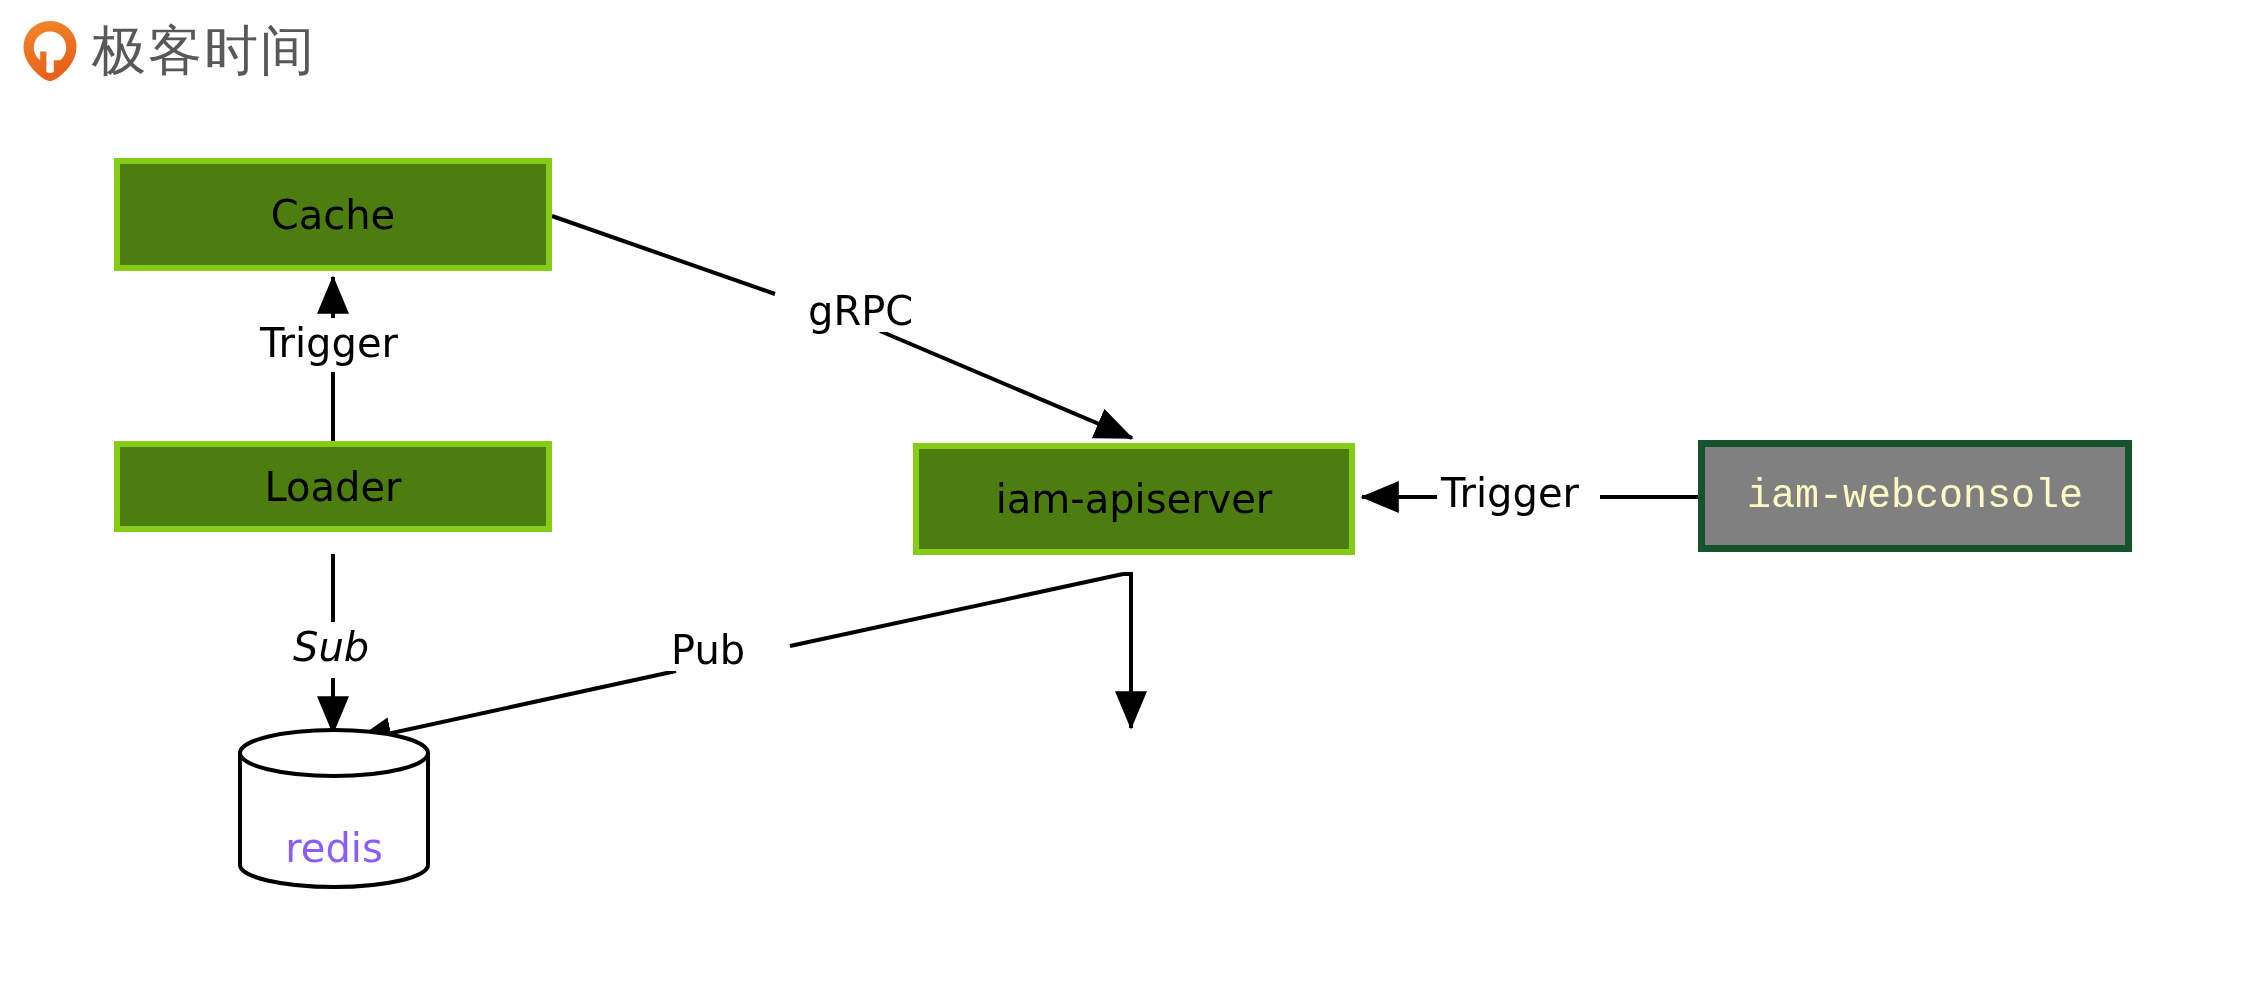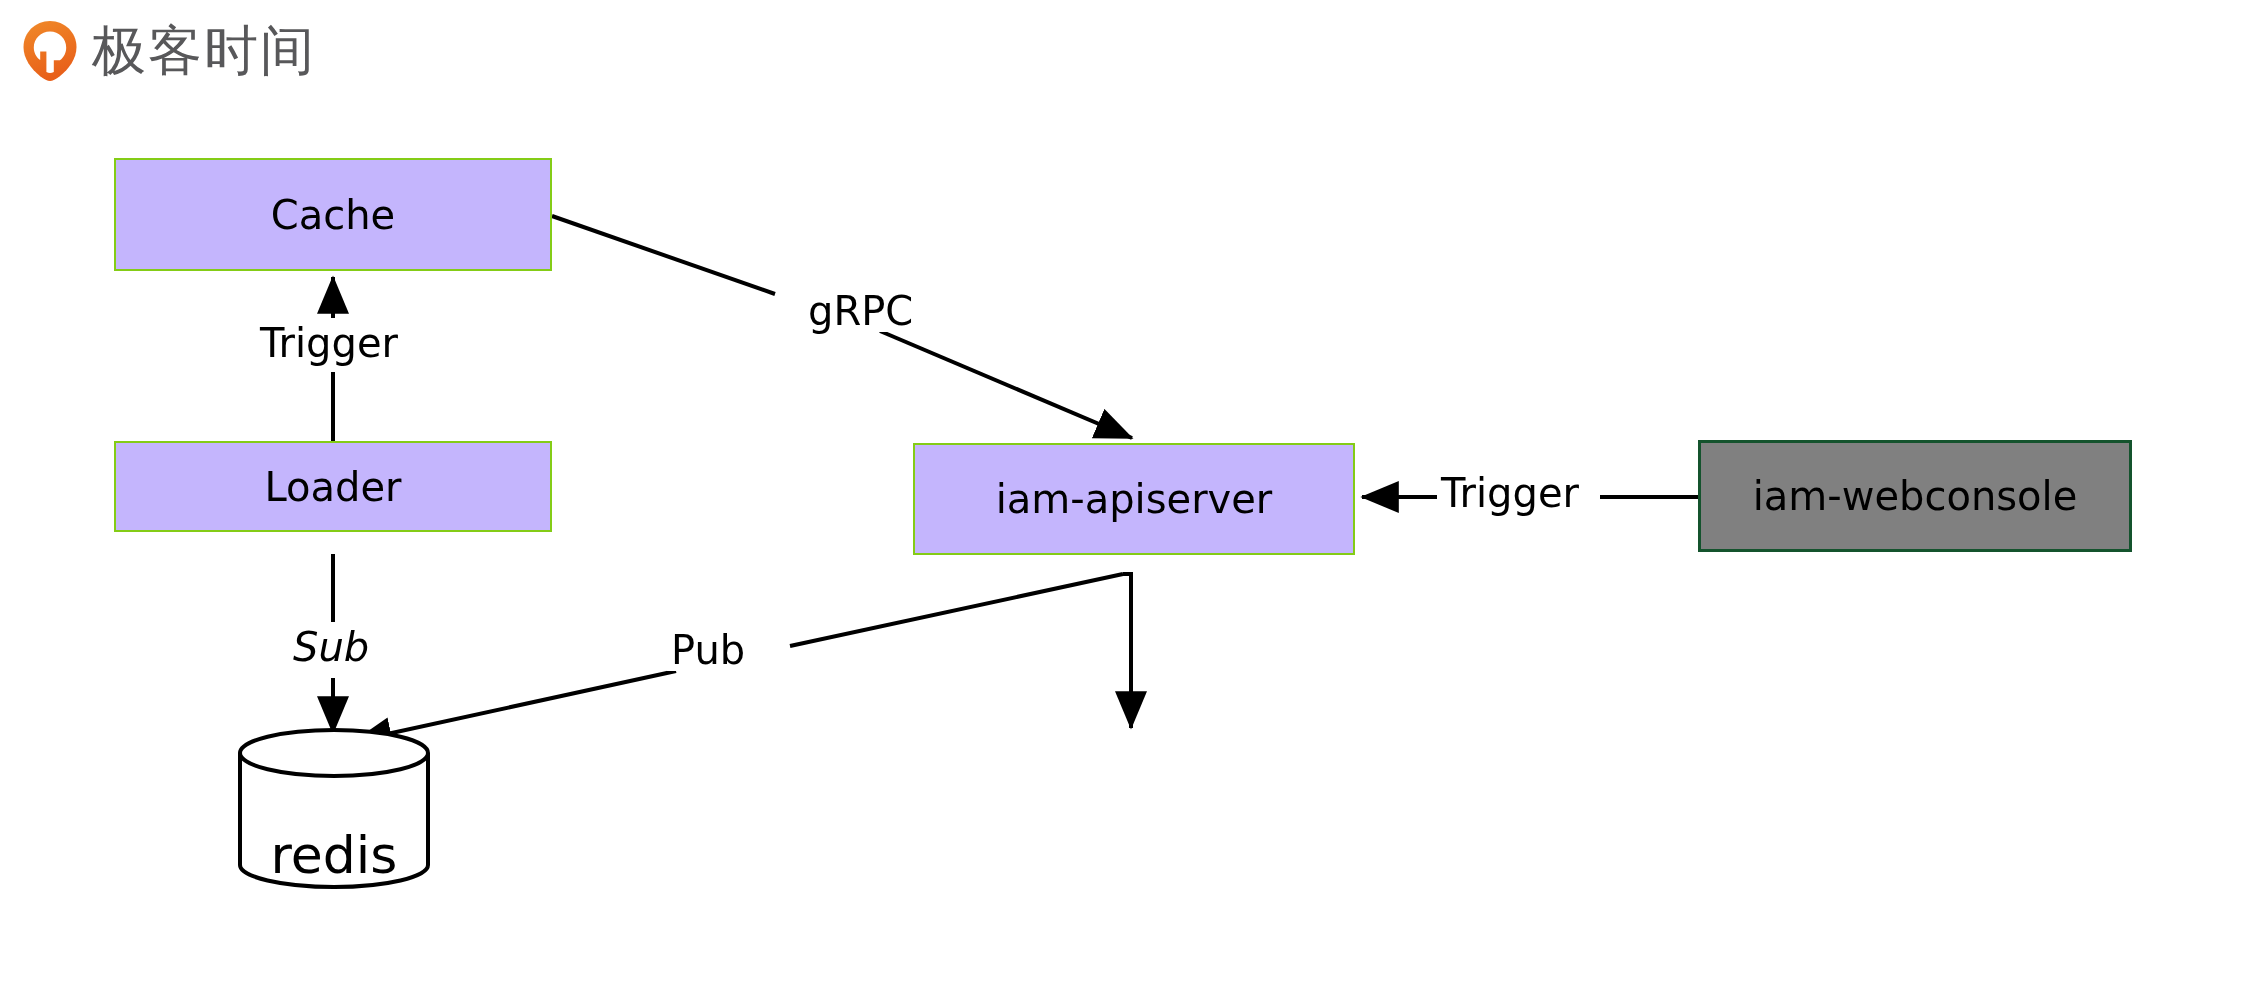--- a/index.html
+++ b/index.html
@@ -62,45 +62,46 @@
     position: absolute;
     box-sizing: border-box;
     display: flex;
     align-items: center;
     justify-content: center;
     font-size: 40px;
     color: #000000;
     white-space: nowrap;
   }
   .node.box {
-    border: 2px solid #84cc16;
-    background: #c4b5fd;
+    border: 6px solid #84cc16;
+    background: #4d7c0f;
   }
   .node.filled {
-    border: 3px solid #14532d;
+    border: 7px solid #14532d;
     background: #808080;
-    color: #000000;
+    color: #fef9c3;
+    font-family: Liberation Mono, monospace;
   }
 
   
   .cyl {
     position: absolute;
   }
   .cyl svg {
     position: absolute;
     left: 0;
     top: 0;
   }
   .cyl .cyl-label {
     position: absolute;
     left: 0;
     width: 100%;
     text-align: center;
-    font-size: 52px;
-    color: #000000;
+    font-size: 40px;
+    color: #8b5cf6;
     white-space: nowrap;
   }
 
   
   .edge-label {
     position: absolute;
     font-size: 40px;
     color: #000000;
     background: #ffffff;
     padding: 0 4px;

